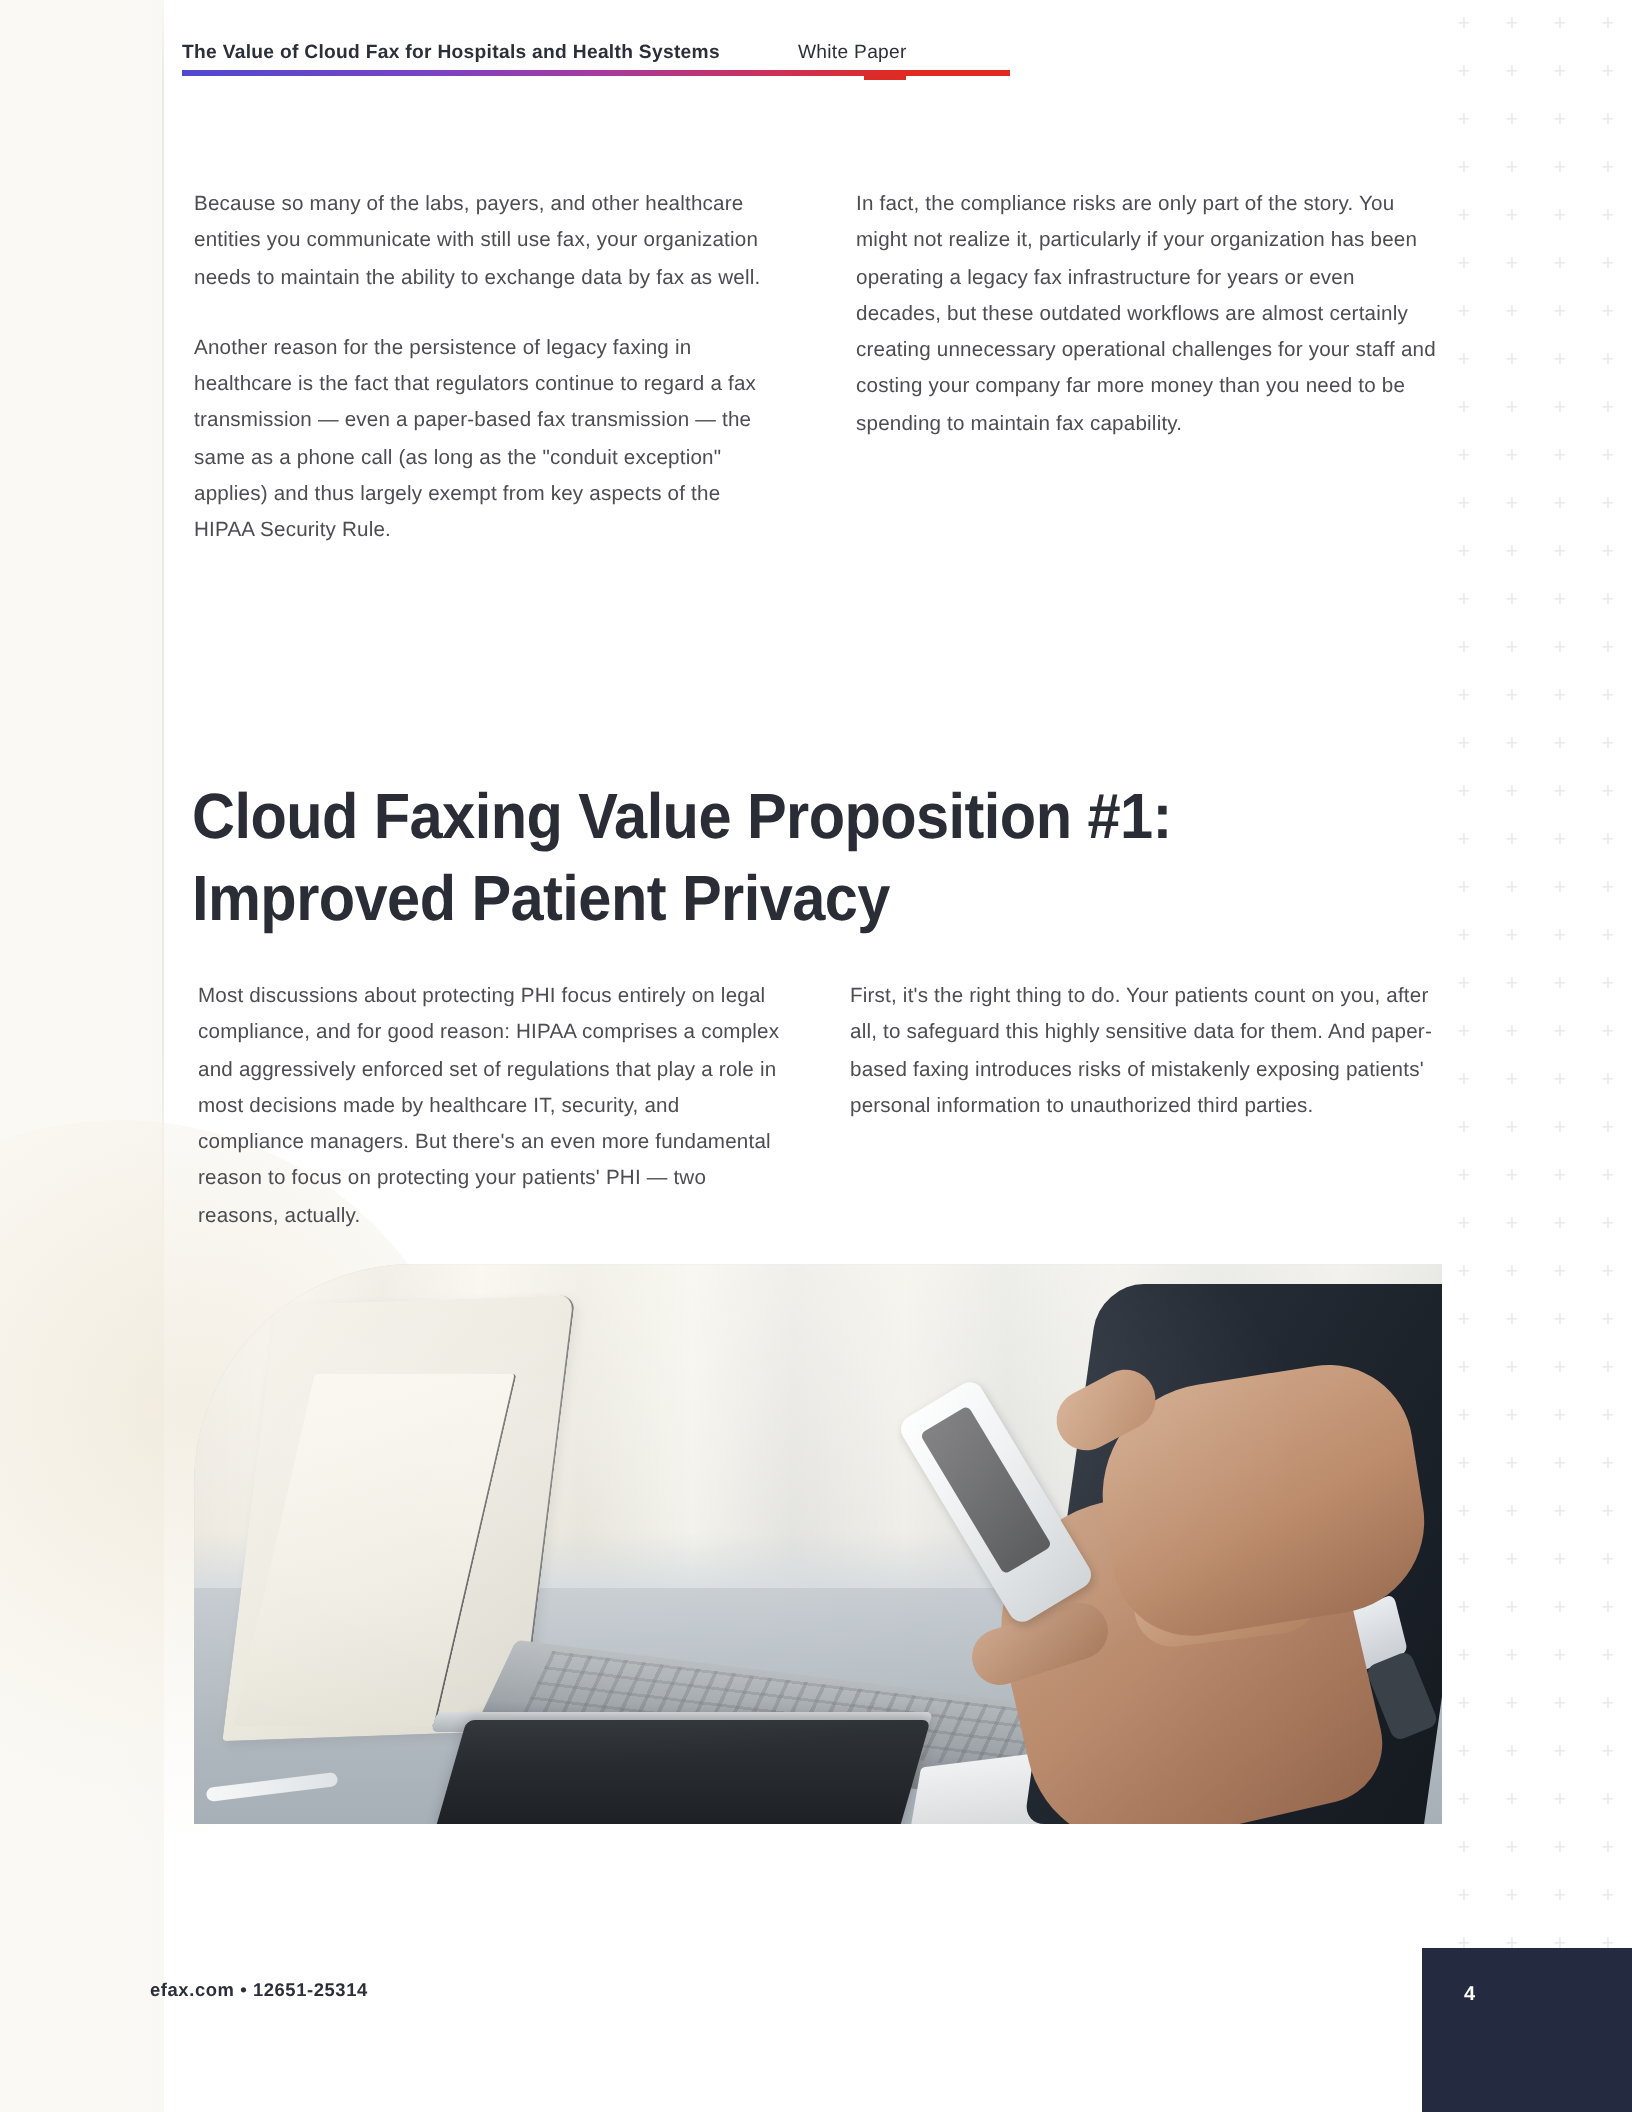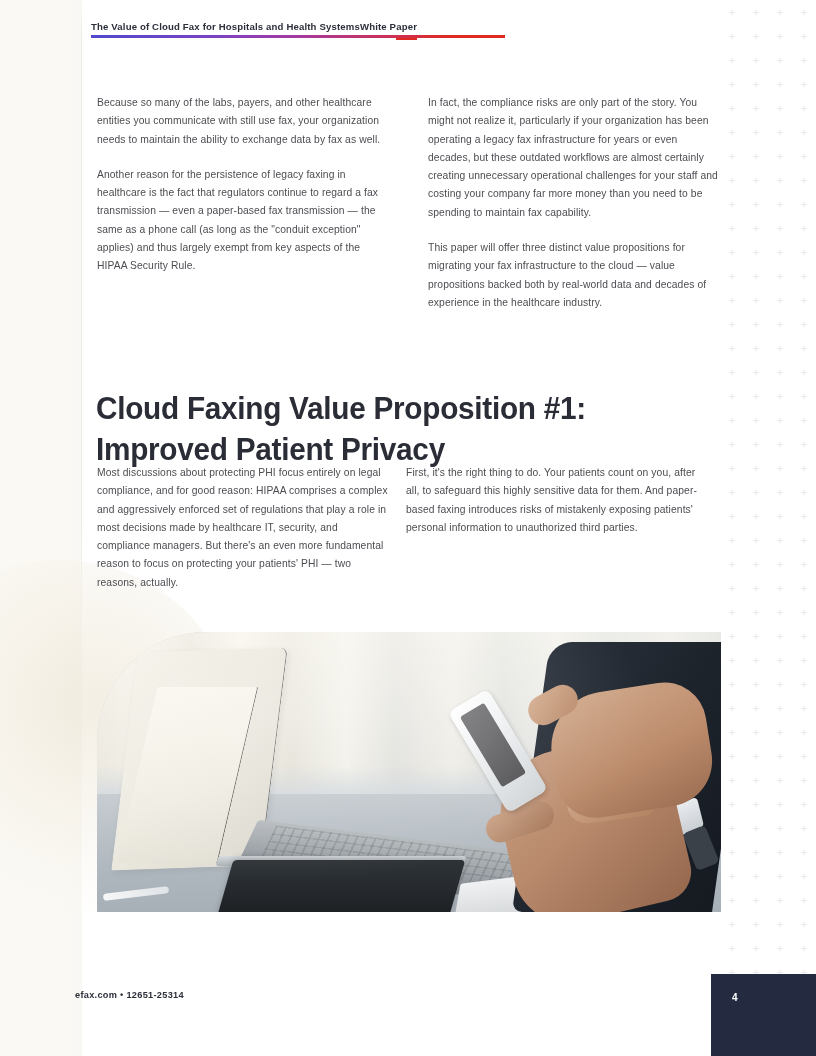--- a/index.html
+++ b/index.html
@@ -88,24 +88,25 @@
     font-weight: bold;
     color: #2b2f3a;
     letter-spacing: .15px;
     white-space: nowrap;
   }
   .header-right {
     text-align: right;
   }
   .header-kicker {
     font-size: 9.6px;
-    font-weight: bold;
+    font-weight: normal;
     color: #2b2f3a;
     letter-spacing: .15px;
     white-space: nowrap;
+    margin-left: 39px;
   }
   .header-rule-right {
     margin-top: 5px;
     margin-left: auto;
     width: 21px;
     height: 3px;
     background: #dd2b23;
   }
   .header-rule {
     position: absolute;
@@ -149,24 +150,25 @@
     font-stretch: condensed;
     transform: scaleX(0.93);
     transform-origin: left top;
   }
   .section-heading .line { display: block; }
 
   
   .cols2 {
     position: absolute;
     left: 97px;
-    top: 464px;
+    top: 490px;
     width: 624px;
     display: flex;
-    gap: 15px;
+    gap: 32px;
+    justify-content: center;
   }
   .cols2 .col { width: 294px; }
   .cols2 .col p {
     margin: 0;
     font-size: 10.3px;
     line-height: 18.3px;
     color: #4c4c52;
     letter-spacing: .1px;
   }
 
@@ -638,21 +640,20 @@
   </div>
   <div class="header-rule"></div>
 
   <div class="cols">
     <div class="col">
       <p>Because so many of the labs, payers, and other healthcare entities you communicate with still use fax, your organization needs to maintain the ability to exchange data by fax as well.</p>
       <p>Another reason for the persistence of legacy faxing in healthcare is the fact that regulators continue to regard a fax transmission — even a paper-based fax transmission — the same as a phone call (as long as the "conduit exception" applies) and thus largely exempt from key aspects of the HIPAA Security Rule.</p>
     </div>
     <div class="col">
       <p>In fact, the compliance risks are only part of the story. You might not realize it, particularly if your organization has been operating a legacy fax infrastructure for years or even decades, but these outdated workflows are almost certainly creating unnecessary operational challenges for your staff and costing your company far more money than you need to be spending to maintain fax capability.</p>
-      <p>This paper will offer three distinct value propositions for migrating your fax infrastructure to the cloud — value propositions backed both by real-world data and decades of experience in the healthcare industry.</p>
     </div>
   </div>
 
   <div class="section-heading">
     <span class="line">Cloud Faxing Value Proposition #1:</span>
     <span class="line">Improved Patient Privacy</span>
   </div>
 
   <div class="cols2">
     <div class="col">

